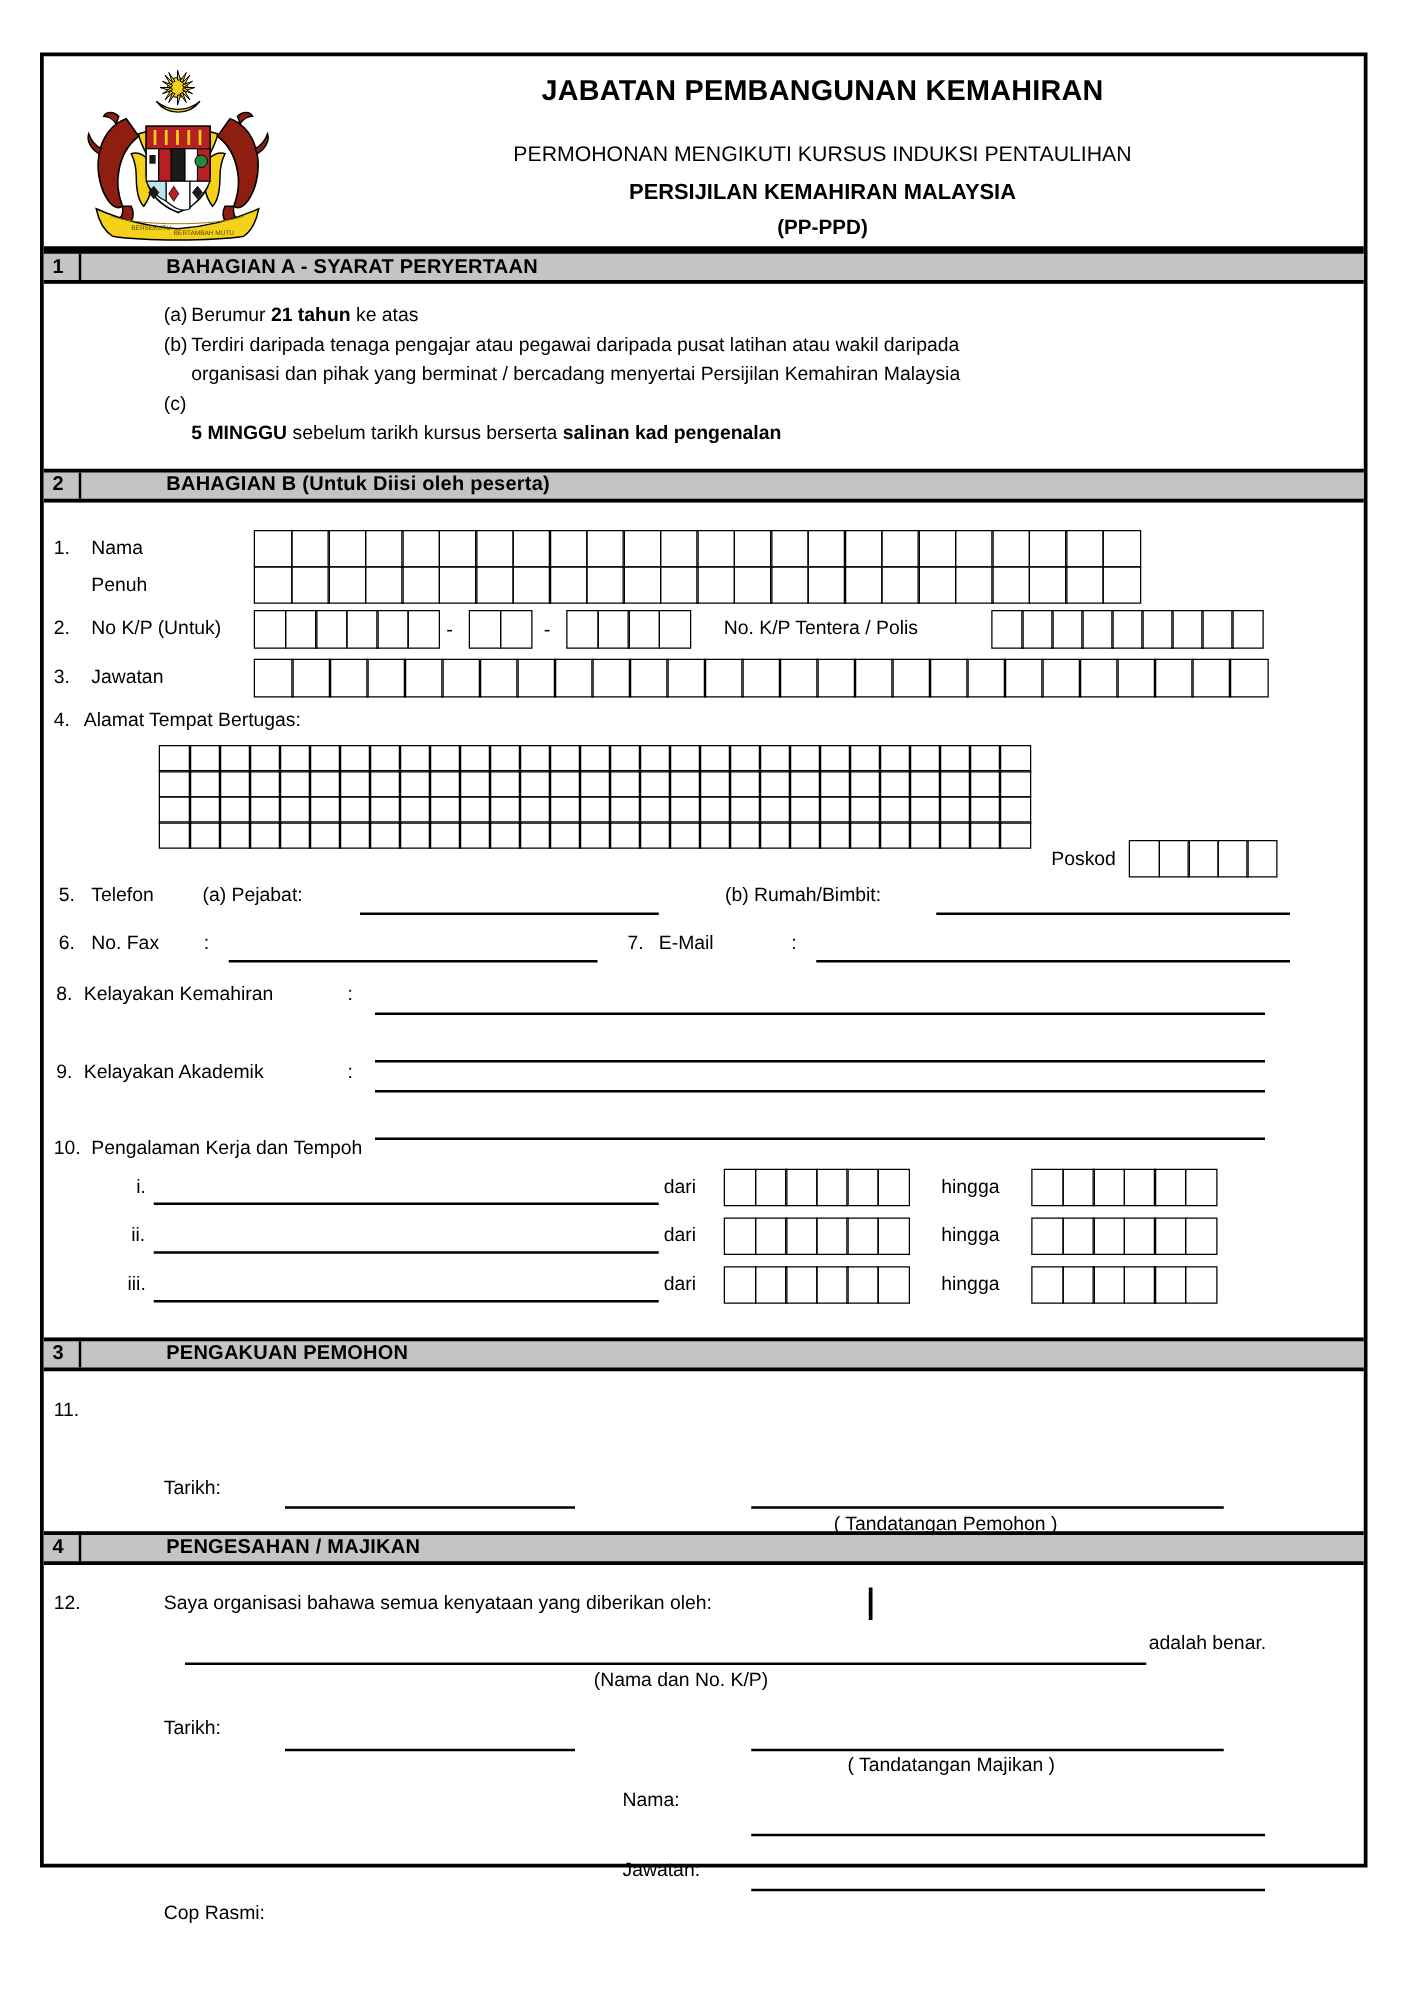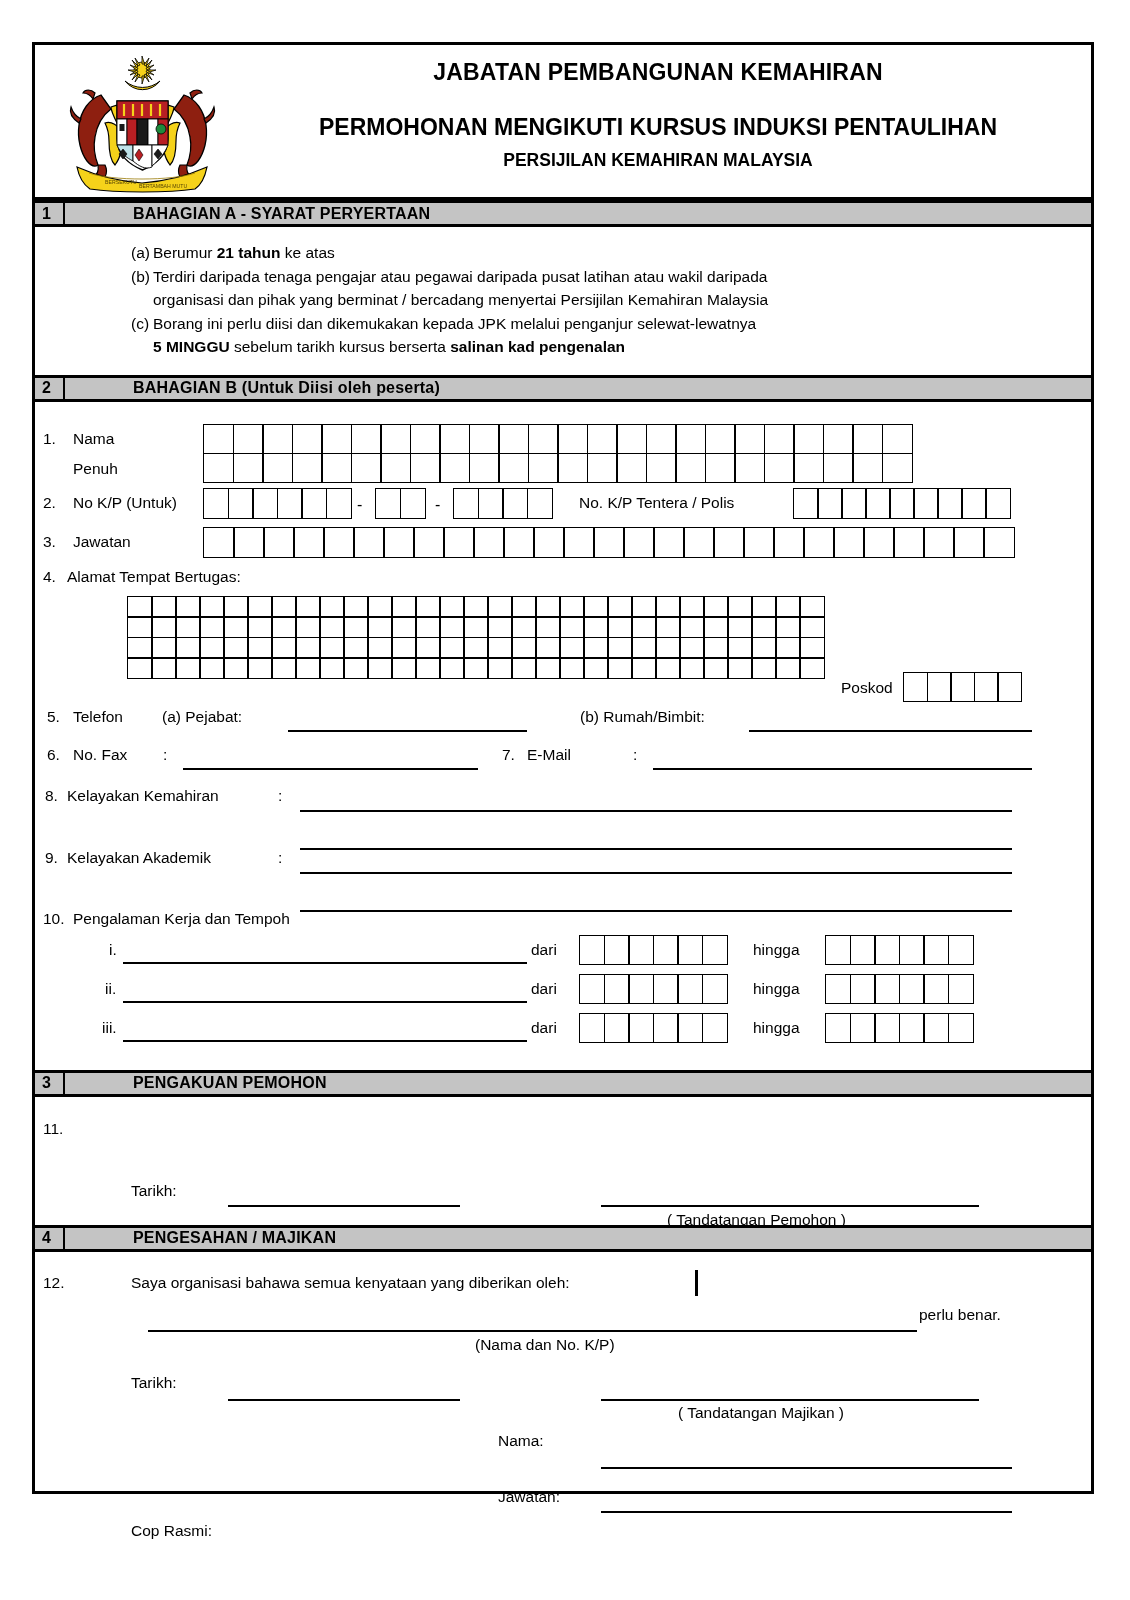--- a/index.html
+++ b/index.html
@@ -49,22 +49,22 @@
     top: 14px;
     text-align: center;
   }
   .title-main {
     font-size: 23px;
     font-weight: bold;
     letter-spacing: .2px;
     margin-bottom: 28px;
   }
   .title-sub1 {
-    font-size: 23px;
-    font-weight: bold;
+    font-size: 17px;
+    font-weight: normal;
     margin-bottom: 9px;
   }
   .title-sub2 {
     font-size: 17.5px;
     font-weight: bold;
     margin-bottom: 9px;
   }
   .title-code {
     font-size: 16.5px;
     font-weight: bold;
@@ -229,41 +229,41 @@
           <text x="40" y="131">BERSEKUTU</text>
           <text x="74" y="135">BERTAMBAH MUTU</text>
         </g>
       </svg>
     </div>
 
     <div class="header-titles">
       <div class="title-main">JABATAN PEMBANGUNAN KEMAHIRAN</div>
       <div class="title-sub1">PERMOHONAN MENGIKUTI KURSUS INDUKSI PENTAULIHAN</div>
       <div class="title-sub2">PERSIJILAN KEMAHIRAN MALAYSIA</div>
+      <div class="title-code">(PP-PPD)</div>
     </div>
   </div>
 
   <div class="sec-bar">
     <div class="sec-num">1</div>
     <div class="sec-title">BAHAGIAN A - SYARAT PERYERTAAN</div>
   </div>
 
   <div class="secA-body">
     <div class="cond">
       <span class="cond-mark">(a)</span>
       <span class="cond-text"><span>Berumur </span><b class="bold">21 tahun</b><span> ke atas</span></span>
     </div>
     <div class="cond">
       <span class="cond-mark">(b)</span>
       <span class="cond-text">Terdiri daripada tenaga pengajar atau pegawai daripada pusat latihan atau wakil daripada</span>
     </div>
     <div class="cond-cont">organisasi dan pihak yang berminat / bercadang menyertai Persijilan Kemahiran Malaysia</div>
     <div class="cond">
       <span class="cond-mark">(c)</span>
-      <span class="cond-text">Borang ini perlu diisi dan dikemukakan kepada JPK melalui penganjur selewat-lewatnya</span>
     </div>
     <div class="cond-cont"><b class="bold">5 MINGGU</b><span> sebelum tarikh kursus berserta </span><b class="bold">salinan kad pengenalan</b></div>
   </div>
 
   <div class="sec-bar">
     <div class="sec-num">2</div>
     <div class="sec-title">BAHAGIAN B (Untuk Diisi oleh peserta)</div>
   </div>
 
   <div class="secB-body">
@@ -639,21 +639,21 @@
   <div class="sec-bar">
     <div class="sec-num">4</div>
     <div class="sec-title">PENGESAHAN / MAJIKAN</div>
   </div>
 
   <div class="secD-body">
     <div class="lbl" style="left:8px; top:22px;">12.</div>
     <div class="lbl" style="left:96px; top:22px;">Saya organisasi bahawa semua kenyataan yang diberikan oleh:</div>
     <div class="cursorbar" style="left:660px; top:18px; height:26px;"></div>
 
-    <div class="lbl" style="left:884px; top:54px;">perlu benar.</div>
+    <div class="lbl" style="left:884px; top:54px;">adalah benar.</div>
     <div class="rule" style="left:113px; top:78px; width:769px;"></div>
     <div class="lbl" style="left:440px; top:84px;">(Nama dan No. K/P)</div>
 
     <div class="lbl" style="left:96px; top:122px;">Tarikh:</div>
     <div class="rule" style="left:193px; top:147px; width:232px;"></div>
     <div class="rule" style="left:566px; top:147px; width:378px;"></div>
     <div class="lbl" style="left:643px; top:152px;">( Tandatangan Majikan )</div>
 
     <div class="lbl" style="left:463px; top:180px;">Nama:</div>
     <div class="rule" style="left:566px; top:215px; width:411px;"></div>

